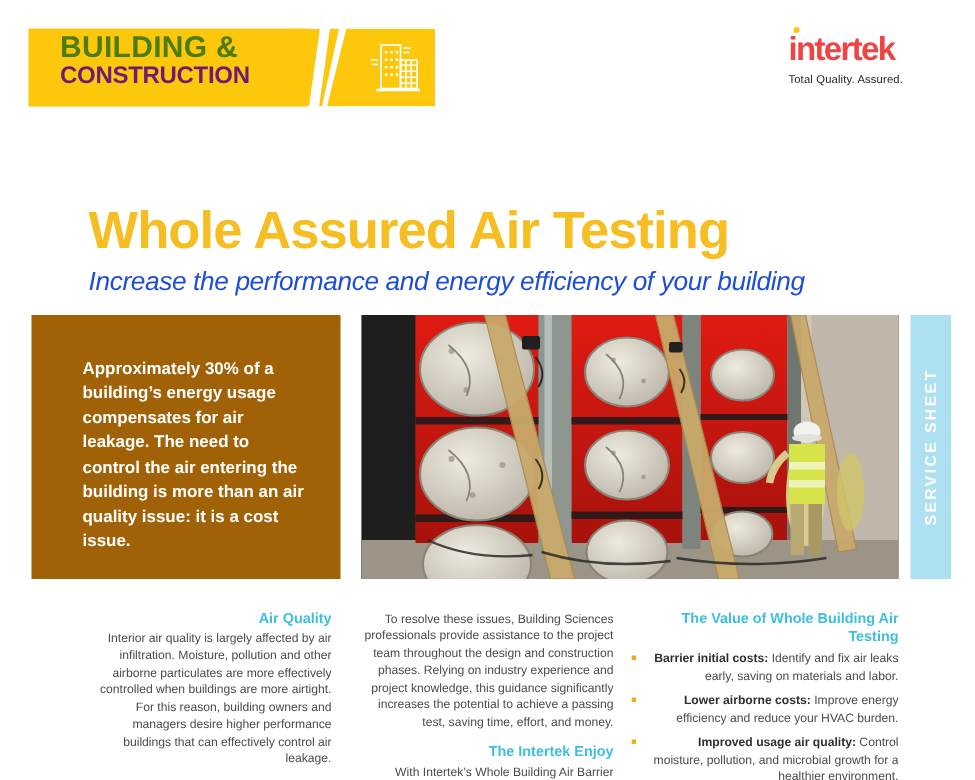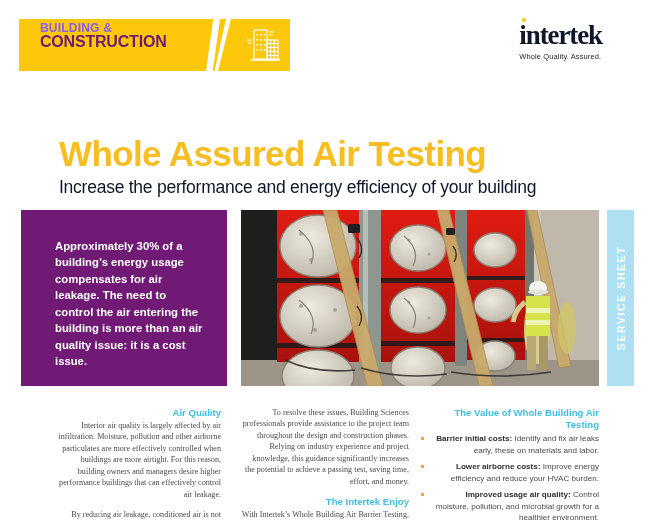--- a/index.html
+++ b/index.html
@@ -13,21 +13,21 @@
   .header{position:absolute;left:0;top:0;width:650px;height:100px;}
   .cat-banner{
     position:absolute;left:19px;top:19px;width:185px;height:52px;
     background:#FDC70C;
   }
   .cat-banner-text{
     position:absolute;left:40px;top:22px;width:175px;
     line-height:1.04;letter-spacing:.2px;
   }
   .cat-line1{
-    display:block;color:#8b5cf6;font-weight:bold;font-size:12px;
+    display:block;color:#4d7c0f;font-weight:bold;font-size:20px;
     font-family:"Liberation Sans",sans-serif;
   }
   .cat-line2{
     display:block;color:#701a75;font-weight:bold;font-size:16px;
     font-family:"Liberation Sans",sans-serif;letter-spacing:-.2px;
   }
   .banner-slant{
     position:absolute;left:196px;top:19px;width:30px;height:52px;
     background:#FDC70C;
     clip-path:polygon(0 0,100% 0,62% 100%,0 100%);
@@ -39,49 +39,49 @@
   }
   .banner-right{
     position:absolute;left:218px;top:19px;width:72px;height:52px;
     background:#FDC70C;
     clip-path:polygon(18% 0,100% 0,100% 100%,0 100%);
   }
   .bldg-icon{position:absolute;left:243px;top:26px;width:40px;height:38px;}
 
   .logo{position:absolute;right:48px;top:22px;text-align:left;}
   .logo-word{
-    font-family:Liberation Serif, serif;font-weight:bold;
-    font-size:27px;letter-spacing:-1.1px;color:#0f172a;line-height:1;
+    font-family:Liberation Sans, sans-serif;font-weight:bold;
+    font-size:22px;letter-spacing:-1.1px;color:#ef4444;line-height:1;
     position:relative;display:inline-block;
   }
   .logo-dot{
     position:absolute;left:3px;top:-4px;width:4px;height:4px;
     background:#FDC70C;border-radius:50%;
   }
   .logo-tag{
     font-size:7.5px;color:#231f20;letter-spacing:.1px;margin-top:3px;
     font-family:"Liberation Sans",sans-serif;
   }
 
   
   .title-block{position:absolute;left:59px;top:136px;width:560px;}
   .title{
     font-family:"Liberation Sans",sans-serif;font-weight:bold;
     font-size:35px;line-height:1.04;color:#F6BE22;letter-spacing:-.6px;
     margin:0;
   }
   .subtitle{
     font-family:"Liberation Sans",sans-serif;font-size:17.5px;
-    color:#0f172a;letter-spacing:-.25px;margin:5px 0 0 0;line-height:1.15;
+    color:#1d4ed8;letter-spacing:-.25px;margin:5px 0 0 0;line-height:1.15;font-style:italic;
   }
 
   
   .callout{
     position:absolute;left:21px;top:210px;width:206px;height:176px;
-    background:#701a75;
+    background:#a16207;
   }
   .callout-text{
     position:absolute;left:34px;top:28px;width:150px;
     color:#ffffff;font-weight:bold;font-size:11.3px;line-height:1.46;
     font-family:"Liberation Sans",sans-serif;
   }
 
   .photo{
     position:absolute;left:241px;top:210px;width:358px;height:176px;
     overflow:hidden;background:#2b2b2b;
@@ -107,21 +107,21 @@
   .col2{left:241px;width:168px;}
   .col3{left:421px;width:178px;}
 
   .sec-head{
     color:#3FBFE0;font-weight:bold;font-size:9.6px;line-height:1.22;
     font-family:"Liberation Sans",sans-serif;margin:0 0 1px 0;
   }
   .sec-head.spaced{margin-top:9px;}
   .body-p{
     font-size:8.1px;line-height:1.42;color:#4a4a4a;margin:0;
-    font-family:Liberation Serif, serif;
+    font-family:Liberation Sans, sans-serif;
   }
   .body-p + .body-p{margin-top:9px;}
 
   .bullets{list-style:none;margin:3px 0 0 0;padding:0;}
   .bullets li{
     position:relative;padding-left:9px;margin-bottom:5px;
     font-size:8.1px;line-height:1.42;color:#4a4a4a;
     font-family:"Liberation Sans",sans-serif;
   }
   .bullets li:before{
@@ -178,21 +178,21 @@
             <rect x="20.8" y="23" width="1.6" height="1.6"></rect>
         </g>
       </svg>
     </span>
 
     <div class="logo">
       <div class="logo-word">
         <span class="logo-dot"></span>
         <span>intertek</span>
       </div>
-      <div class="logo-tag">Whole Quality. Assured.</div>
+      <div class="logo-tag">Total Quality. Assured.</div>
     </div>
   </div>
 
   <div class="title-block">
     <h1 class="title">Whole Assured Air Testing</h1>
     <p class="subtitle">Increase the performance and energy efficiency of your building</p>
   </div>
 
   <div class="callout">
     <div class="callout-text">Approximately 30% of a building’s energy usage compensates for air leakage. The need to control the air entering the building is more than an air quality issue: it is a cost issue.</div>
@@ -318,21 +318,21 @@
 
     <div class="col col2">
       <p class="body-p">To resolve these issues, Building Sciences professionals provide assistance to the project team throughout the design and construction phases.  Relying on industry experience and project knowledge, this guidance significantly increases the potential to achieve a passing test, saving time, effort, and money.</p>
       <h2 class="sec-head spaced">The Intertek Enjoy</h2>
       <p class="body-p">With Intertek’s Whole Building Air Barrier Testing, our customers can confirm the building’s design</p>
     </div>
 
     <div class="col col3">
       <h2 class="sec-head">The Value of Whole Building Air Testing</h2>
       <ul class="bullets" id="value-bullets">
-          <li><b>Barrier initial costs:</b><span> Identify and fix air leaks early, these on materials and labor.</span></li>
+          <li><b>Barrier initial costs:</b><span> Identify and fix air leaks early, saving on materials and labor.</span></li>
           <li><b>Lower airborne costs:</b><span> Improve energy efficiency and reduce your HVAC burden.</span></li>
           <li><b>Improved usage air quality:</b><span> Control moisture, pollution, and microbial growth for a healthier environment.</span></li>
           <li><b>Increased tenant comfort:</b><span> Enjoy consistent</span></li>
         </ul>
     </div>
 
   </div>
 </div>
 
 </body></html>

